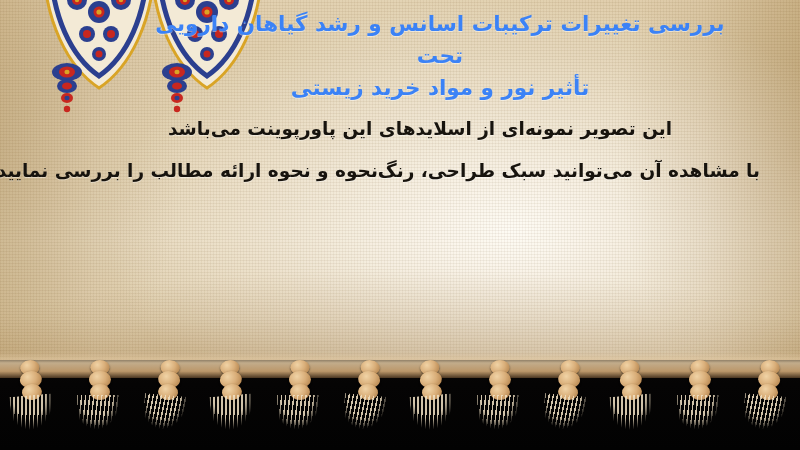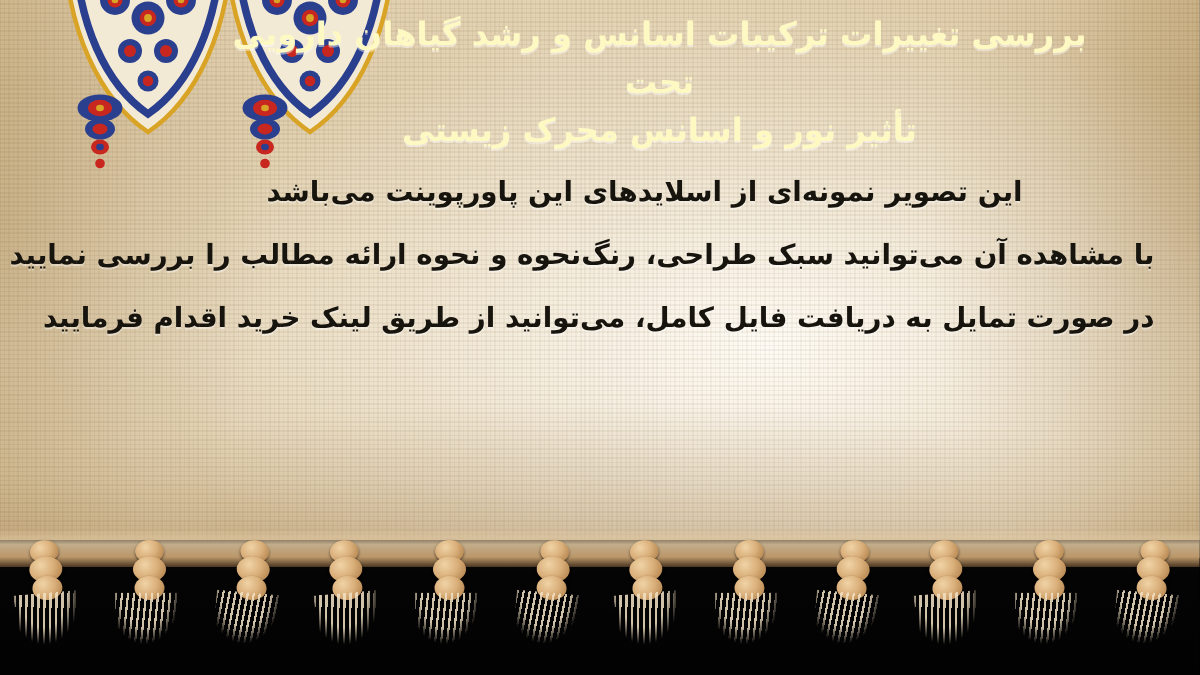--- a/index.html
+++ b/index.html
@@ -76,29 +76,29 @@
 
   
   .orn{position:absolute;top:-14px;width:122px;height:118px;}
   .orn svg{display:block;}
   .drop{position:absolute;top:62px;width:40px;height:56px;}
 
   
   .title{
     position:absolute;right:60px;top:8px;width:600px;
     text-align:center;
-    color:#fef9c3;
+    color:#3b82f6;
     font-size:21.5px;line-height:32px;font-weight:bold;
     letter-spacing:0px;
     text-shadow:0 1px 0 rgba(255,255,255,.45);
     direction:rtl;
   }
   .title .t-line{display:block;}
   .body{
-    position:absolute;right:30px;top:108px;width:680px;
+    position:absolute;right:40px;top:108px;width:680px;
     text-align:center;direction:rtl;
     color:#17130d;
     font-size:18.5px;line-height:42px;font-weight:bold;
     text-shadow:0 1px 0 rgba(255,255,255,.4);
   }
   .body .b-line{display:block;white-space:nowrap;}
 </style>
 </head>
 <body>
 
@@ -226,27 +226,26 @@
         <ellipse cx="20" cy="24" rx="5" ry="3.6" fill="#c8271f"></ellipse>
         <ellipse cx="20" cy="36" rx="6" ry="5" fill="#c8271f"></ellipse>
         <ellipse cx="20" cy="36" rx="2.6" ry="2.2" fill="#2b3f8f"></ellipse>
         <circle cx="20" cy="47" r="3.2" fill="#c8271f"></circle>
       </g>
     </svg>
   </div>
 
   <div class="title">
     <span class="t-line">بررسی تغییرات ترکیبات اسانس و رشد گیاهان دارویی تحت</span>
-    <span class="t-line">تأثیر نور و اسانس محرک زیستی</span>
+    <span class="t-line">تأثیر نور و مواد خرید زیستی</span>
   </div>
 
   <div class="body">
     <span class="b-line">این تصویر نمونه‌ای از اسلایدهای این پاورپوینت می‌باشد</span>
     <span class="b-line">با مشاهده آن می‌توانید سبک طراحی، رنگ‌نحوه و نحوه ارائه مطالب را بررسی نمایید</span>
-    <span class="b-line">در صورت تمایل به دریافت فایل کامل، می‌توانید از طریق لینک خرید اقدام فرمایید</span>
   </div>
 
   <div class="black-band"></div>
   <div class="fringe-edge"></div>
   <div class="fringe" id="fringe">
       <div class="tassel" style="left: 2.33333px; transform: rotate(-5deg);">
         <div class="knot k1"></div>
         <div class="knot k2"></div>
         <div class="knot k3"></div>
         <div class="skirt"></div>

